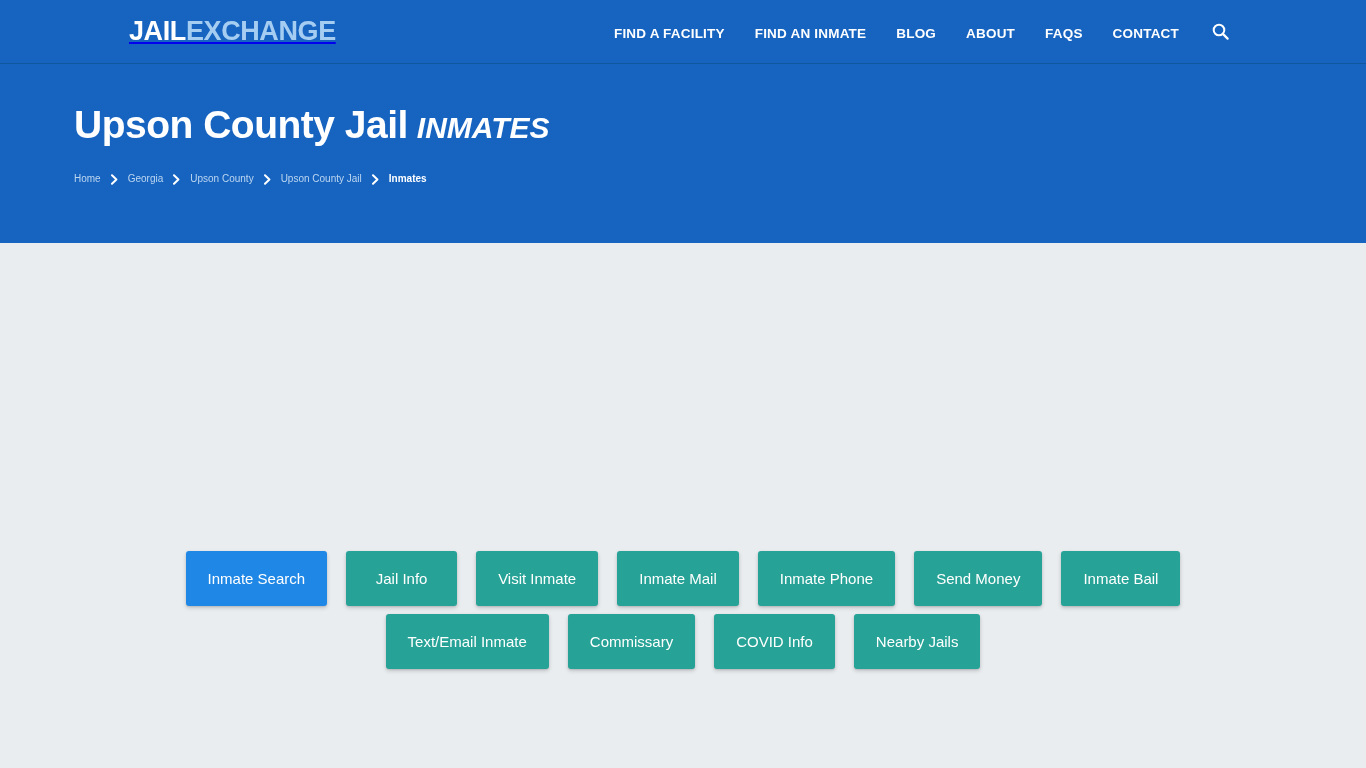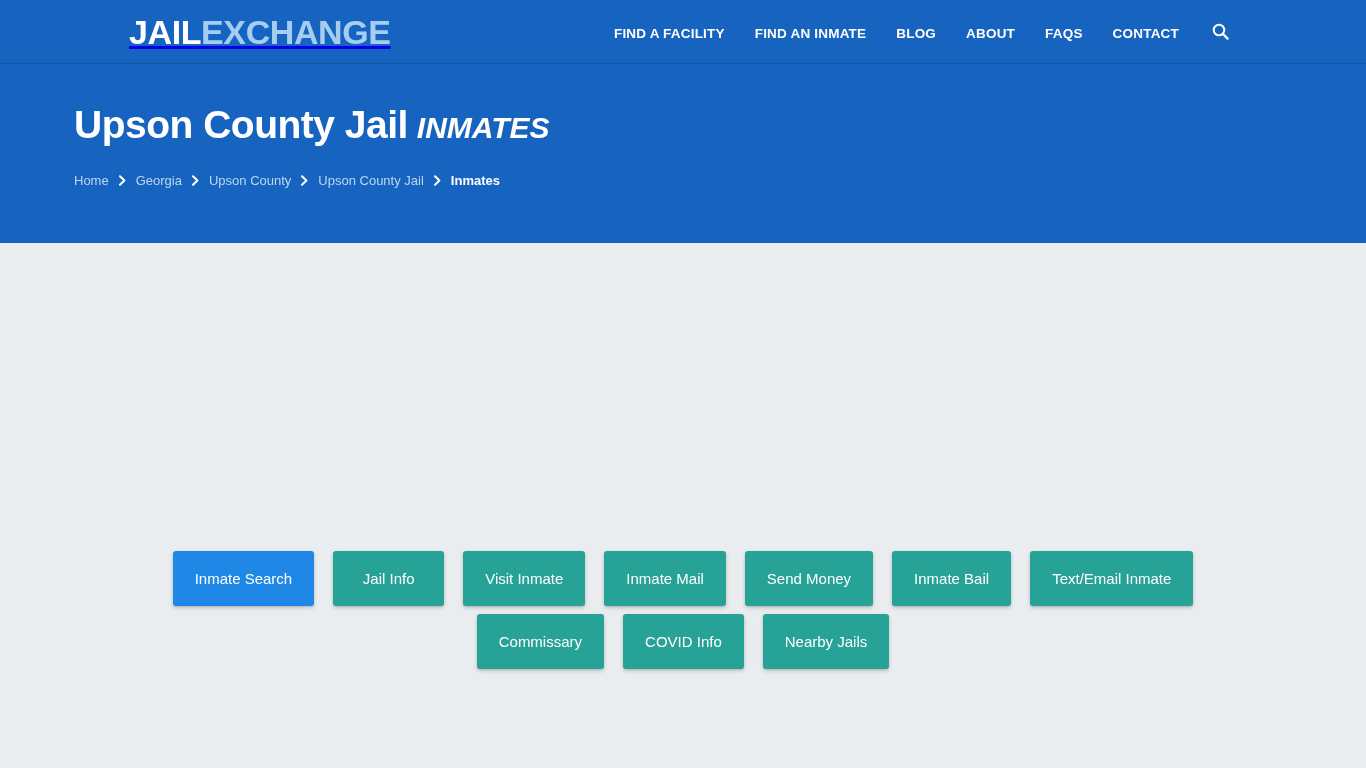--- a/index.html
+++ b/index.html
@@ -22,21 +22,21 @@
     position:relative;
     height:64px;
     background:#1764c0;
     border-bottom:1px solid #10579f;
     display:flex;
     align-items:center;
   }
 
   .logo {
     margin-left:129px;
-    font-size:34px;
+    font-size:27px;
     font-weight:bold;
     letter-spacing:-0.4px;
     line-height:1;
     white-space:nowrap;
     user-select:none;
   }
   .logo .logo-jail { color:#ffffff; }
   .logo .logo-exchange { color:#a5cdf2; }
 
   .mainnav {
@@ -92,21 +92,21 @@
     font-style:italic;
     font-weight:bold;
     letter-spacing:0px;
     margin-left:9px;
   }
 
   .breadcrumb {
     margin-top:27px;
     display:flex;
     align-items:center;
-    font-size:13px;
+    font-size:10px;
     line-height:1;
     white-space:nowrap;
   }
   .breadcrumb a {
     color:#bcd6f0;
     text-decoration:none;
     cursor:pointer;
   }
   .breadcrumb .crumb-current {
     color:#ffffff;
@@ -230,20 +230,21 @@
 
 <main class="content">
 
   <div class="ad-slot"></div>
 
   <div class="buttonbar">
     <button class="navbtn is-active">Inmate Search</button>
     <button class="navbtn">Jail Info</button>
     <button class="navbtn">Visit Inmate</button>
     <button class="navbtn">Inmate Mail</button>
+    <button class="navbtn">Inmate Phone</button>
     <button class="navbtn">Send Money</button>
     <button class="navbtn">Inmate Bail</button>
     <button class="navbtn">Text/Email Inmate</button>
     <button class="navbtn">Commissary</button>
     <button class="navbtn">COVID Info</button>
     <button class="navbtn">Nearby Jails</button>
   </div>
 
 </main>
 

